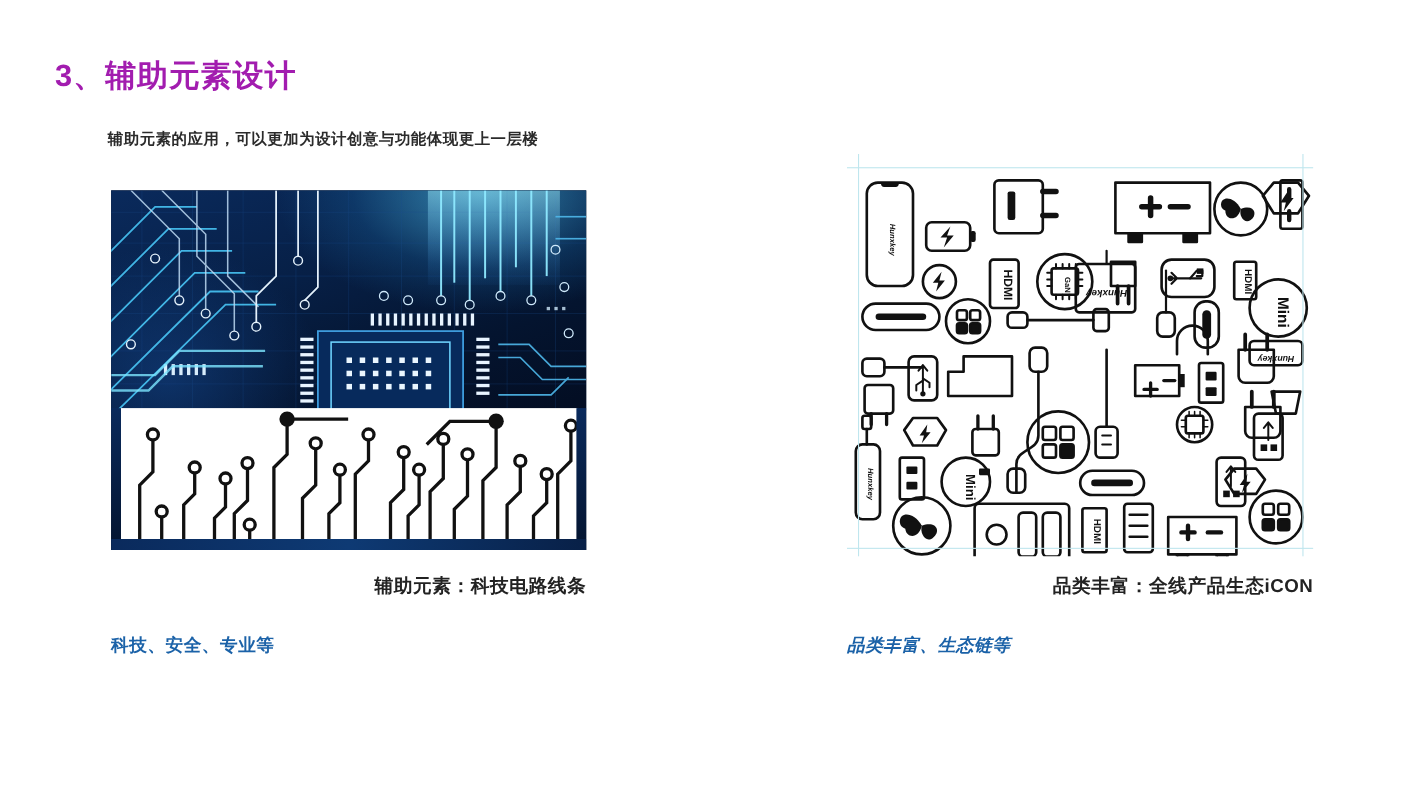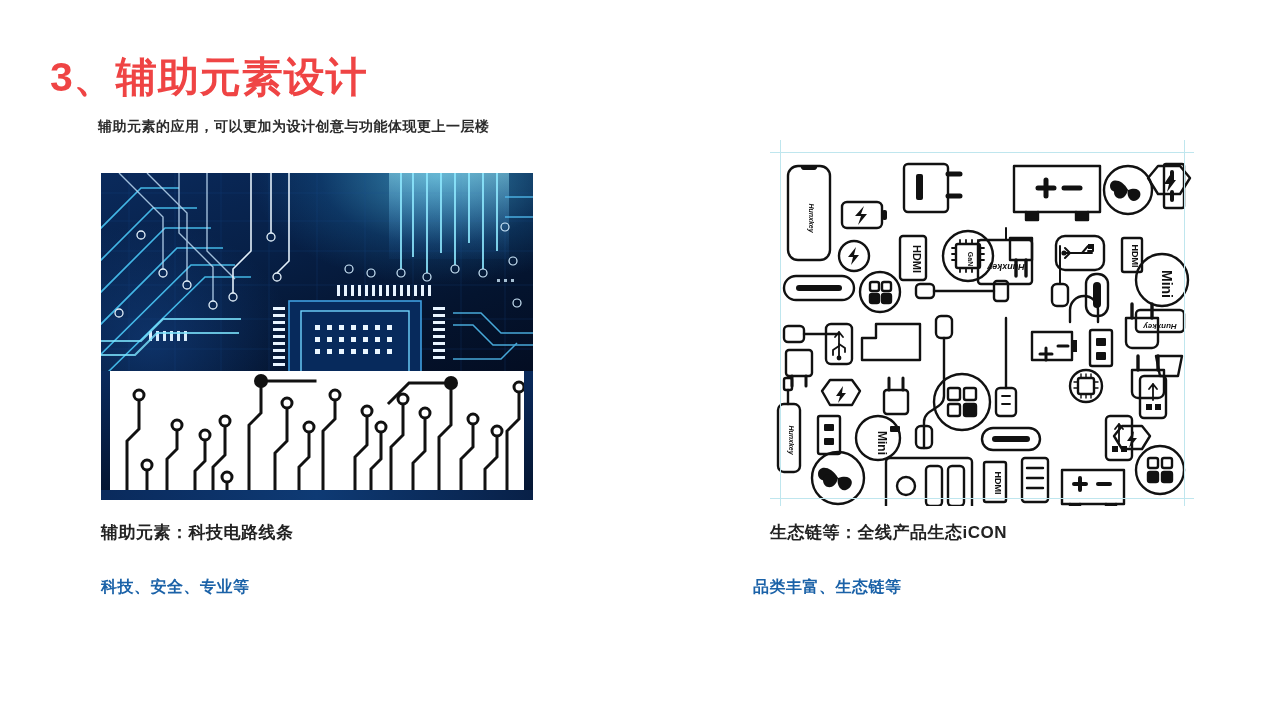--- a/index.html
+++ b/index.html
@@ -13,23 +13,23 @@
     font-family: "Liberation Sans", "DejaVu Sans", sans-serif;
     overflow: hidden;
     position: relative;
   }
 
   
   .slide-title {
     position: absolute;
     left: 50px;
     top: 50px;
-    font-size: 41px;
+    font-size: 28px;
     font-weight: bold;
-    color: #ef4444;
+    color: #a21caf;
     letter-spacing: 1px;
     white-space: nowrap;
   }
   .slide-subtitle {
     position: absolute;
     left: 98px;
     top: 118px;
     font-size: 14px;
     font-weight: bold;
     color: #2b2b2b;
@@ -101,40 +101,40 @@
   .guide-v, .guide-h {
     position: absolute;
     background: #bfe6ee;
   }
   .guide-v { width: 1px; top: 0; bottom: 0; }
   .guide-h { height: 1px; left: 0; right: 0; }
 
   
   .caption {
     position: absolute;
-    text-align: left;
+    text-align: right;
     font-size: 17px;
     font-weight: bold;
     color: #222222;
     white-space: nowrap;
     letter-spacing: 0.5px;
   }
   .tagline {
     position: absolute;
     text-align: left;
     font-size: 16px;
     font-weight: bold;
     color: #1B62A8;
     white-space: nowrap;
     letter-spacing: 0.5px;
   }
   .cap-left   { left: 101px; width: 432px; top: 521px; }
   .tag-left   { left: 101px; width: 432px; top: 577px; }
   .cap-right  { left: 770px; width: 424px; top: 521px; }
-  .tag-right  { left: 753px; width: 424px; top: 577px; }
+  .tag-right  { left: 770px; width: 424px; top: 577px; font-style: italic; }
 </style>
 </head>
 <body>
 
 <div class="slide-title">3、辅助元素设计</div>
 
 <div class="slide-subtitle">辅助元素的应用，可以更加为设计创意与功能体现更上一层楼</div>
 
 <div class="fig-left">
 
@@ -624,14 +624,14 @@
       <g>
         <rect x="120" y="286" width="10" height="6" rx="1" fill="#111111" stroke="none"></rect>
       </g>
     </g>
   </svg>
 </div>
 
 <div class="caption cap-left">辅助元素：科技电路线条</div>
 <div class="tagline tag-left">科技、安全、专业等</div>
 
-<div class="caption cap-right">生态链等：全线产品生态iCON</div>
+<div class="caption cap-right">品类丰富：全线产品生态iCON</div>
 <div class="tagline tag-right">品类丰富、生态链等</div>
 
 </body></html>

